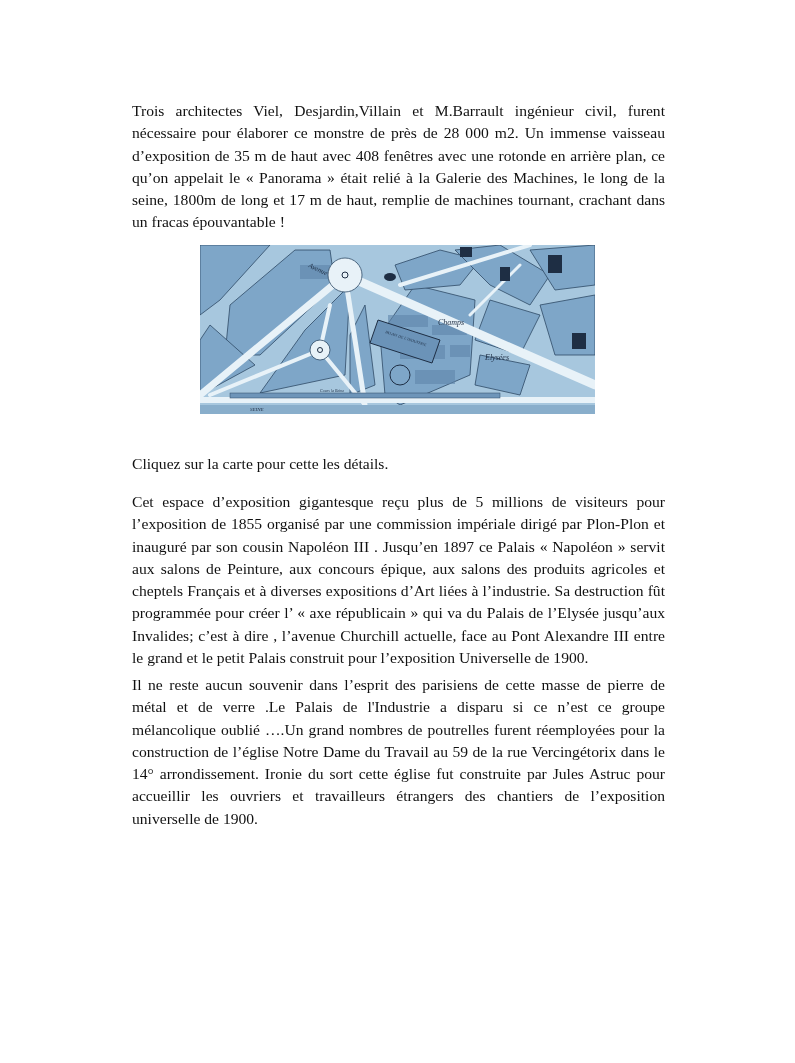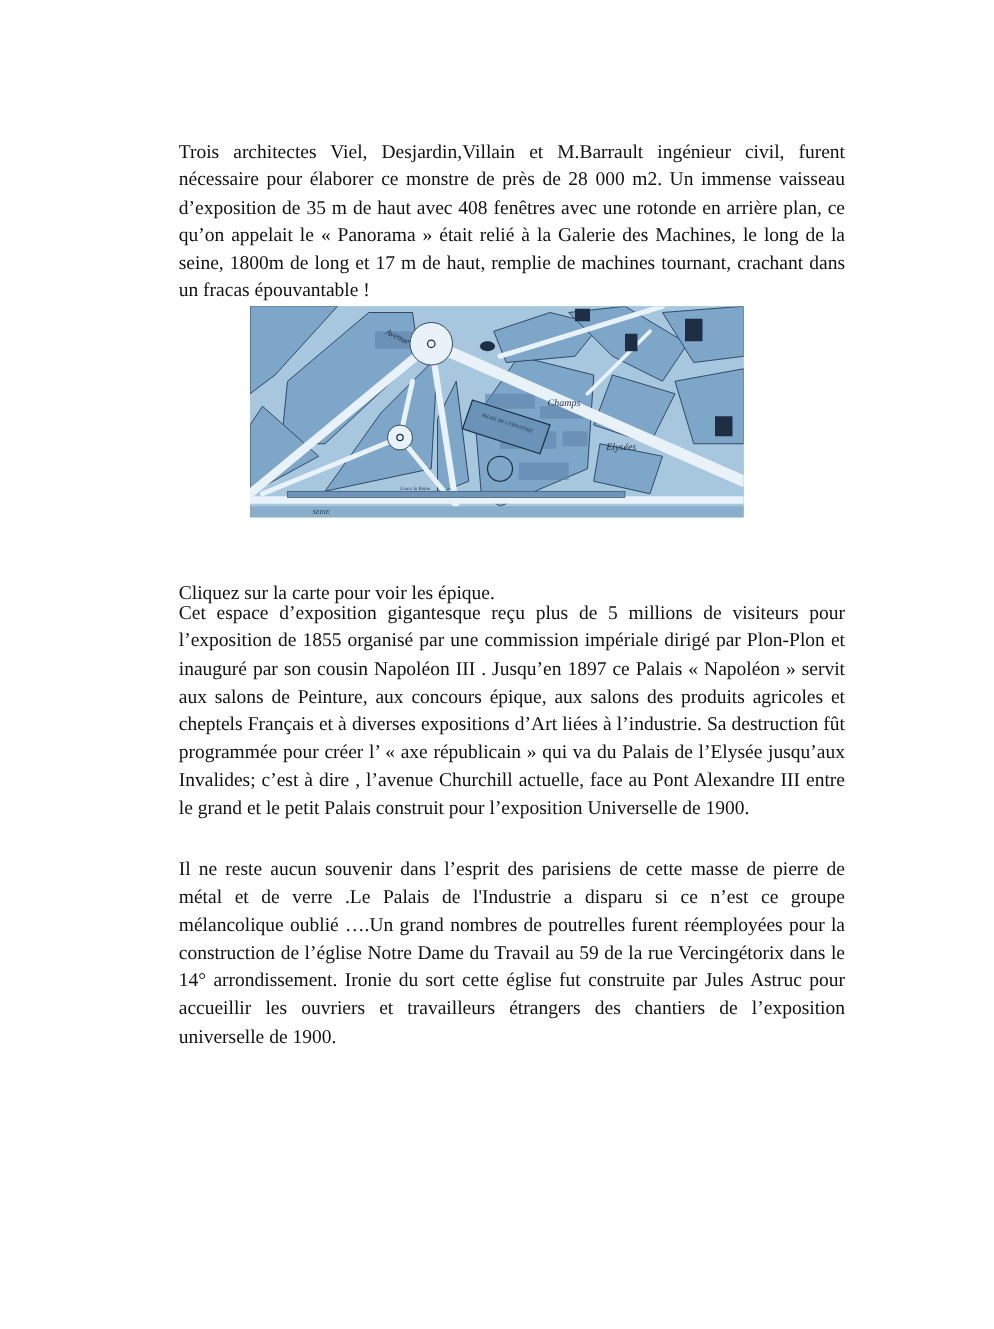--- a/index.html
+++ b/index.html
@@ -1,23 +1,23 @@
 <!DOCTYPE html>
 <html><head>
 <meta charset="utf-8">
 <style>
   html, body { margin:0; padding:0; background:#ffffff; }
   body { width:795px; height:1063px; position:relative; overflow:hidden;
          font-family:"Liberation Serif","DejaVu Serif",serif; color:#111; }
   .page { position:absolute; left:0; top:0; width:795px; height:1063px; }
   .para { position:absolute; left:131px; width:533px; font-size:15.6px; line-height:22.3px;
-          text-align:justify; margin:12px; }
+          text-align:justify; margin:1px; }
   .para.p1 { top:99px; }
   .para.p2 { top:452px; text-align:left; }
-  .para.p3 { top:468px; }
+  .para.p3 { top:490px; }
   .para.p4 { top:673px; }
   .map { position:absolute; left:200px; top:245px; width:395px; height:169px; overflow:hidden;
          background:#9cc0db; cursor:pointer; }
   .map svg { display:block; }
   .page-num { position:absolute; top:1018px; left:0; width:795px; text-align:center;
               font-size:13px; color:#777; }
 </style>
 </head>
 <body>
 
@@ -87,17 +87,17 @@
         <text x="108" y="22" font-size="7" transform="rotate(25 108 22)">Avenue</text>
         <text x="238" y="80" font-size="8">Champs</text>
         <text x="285" y="115" font-size="8">Elysées</text>
         <text x="185" y="88" font-size="4" transform="rotate(18 185 88)">PALAIS DE L'INDUSTRIE</text>
         <text x="120" y="147" font-size="4">Cours la Reine</text>
         <text x="50" y="166" font-size="5">SEINE</text>
       </g>
     </svg>
   </div>
 
-  <p class="para p2">Cliquez sur la carte pour voir les épique.</p>
+  <p class="para p2">Cliquez sur la carte pour cette les détails.</p>
   <p class="para p3">Cet espace d’exposition gigantesque reçu plus de 5 millions de visiteurs pour l’exposition de 1855 organisé par une commission impériale dirigé par Plon-Plon et  inauguré par son cousin Napoléon III . Jusqu’en  1897 ce Palais « Napoléon » servit aux salons de Peinture, aux concours épique, aux salons des produits agricoles et cheptels Français et à diverses expositions d’Art liées à l’industrie. Sa destruction fût programmée pour créer l’ « axe républicain » qui va du Palais de l’Elysée jusqu’aux Invalides;  c’est à dire , l’avenue Churchill actuelle, face au Pont Alexandre III entre le grand et le petit Palais construit pour l’exposition Universelle de 1900.</p>
   <p class="para p4">Il ne reste aucun souvenir dans l’esprit des parisiens de cette masse de pierre de métal et de verre .Le Palais de l'Industrie a disparu si ce n’est ce groupe mélancolique oublié  ….Un grand nombres de poutrelles furent réemployées pour la construction de l’église Notre Dame du Travail  au 59 de la rue  Vercingétorix dans le 14° arrondissement. Ironie du sort cette église fut construite par Jules Astruc pour accueillir les ouvriers et travailleurs étrangers des chantiers de l’exposition universelle de 1900.</p>
 
 </div>
 
 </body></html>

